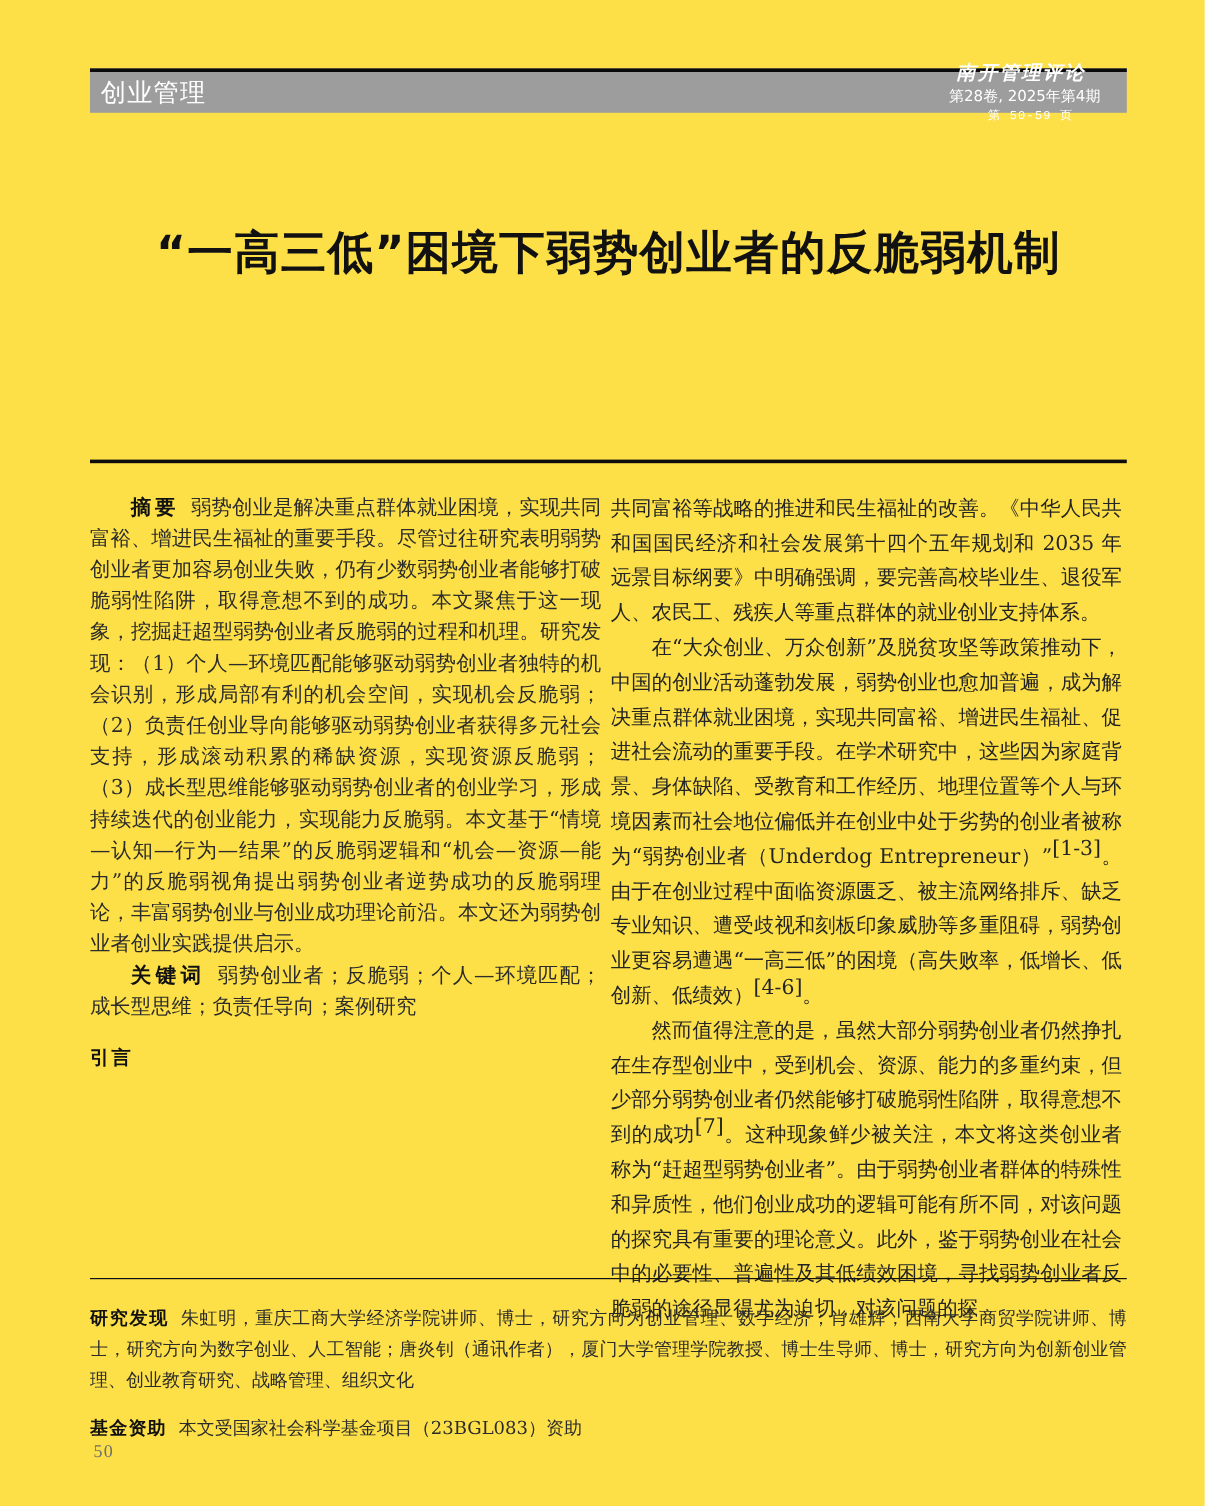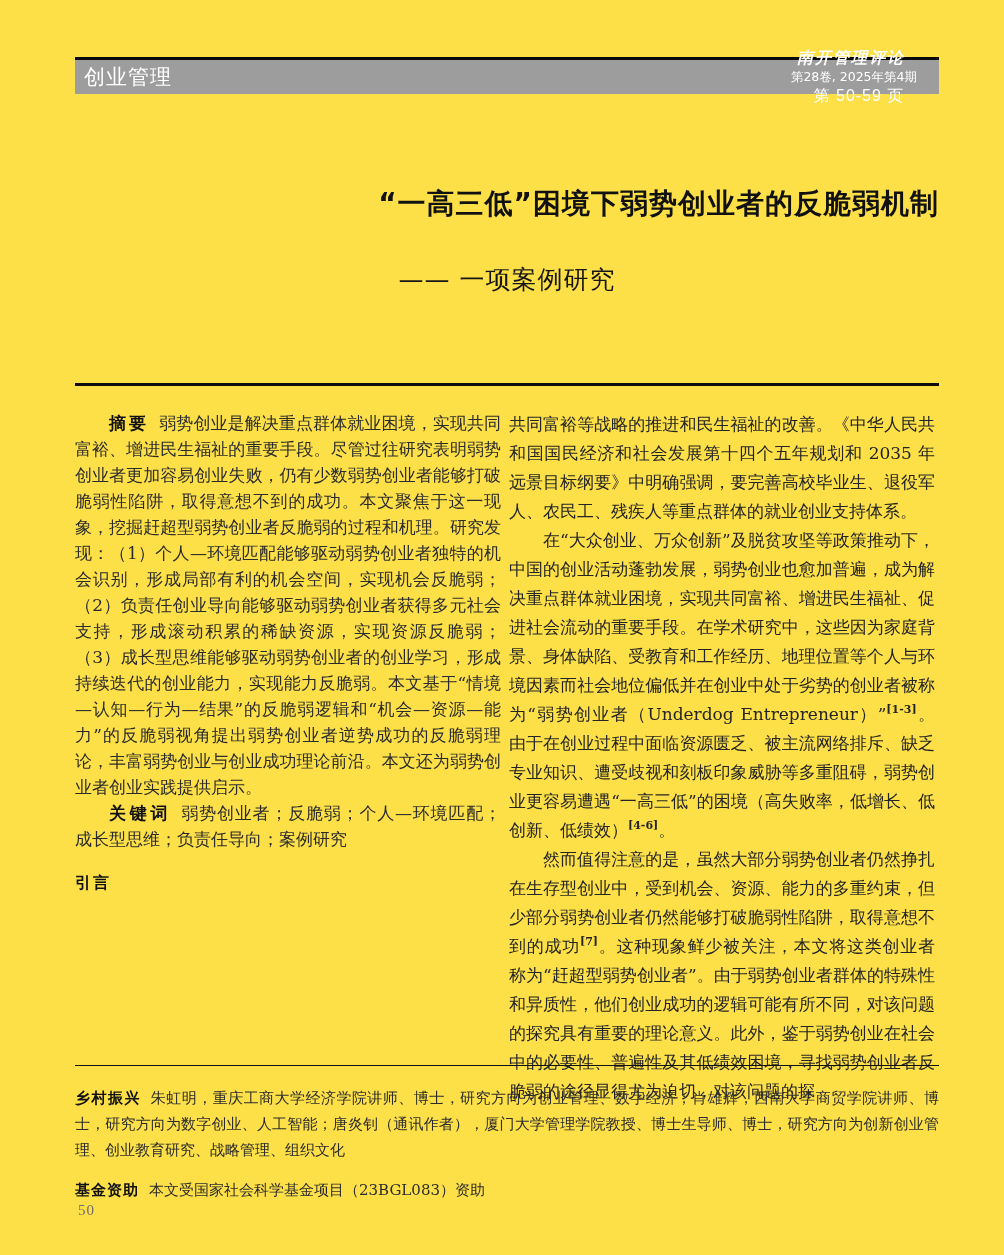--- a/index.html
+++ b/index.html
@@ -18,26 +18,26 @@
   .band-left{
     font-family:"DejaVu Sans","Liberation Sans",sans-serif;
     font-size:21px;font-weight:500;letter-spacing:1px;
   }
   .band-right{display:flex;align-items:center;font-size:13px;white-space:nowrap;flex-direction:column;}
   .journal-name{
     font-family:"DejaVu Serif",serif;font-weight:bold;font-style:italic;
     font-size:16px;margin-right:16px;letter-spacing:2px;
   }
   .issue{margin-right:10px;font-family:"DejaVu Sans",sans-serif;font-size:12.5px;}
-  .pages{font-family:Liberation Sans, sans-serif;font-size:16px;letter-spacing:1px;}
+  .pages{font-family:Liberation Mono, monospace;font-size:10px;letter-spacing:1px;}
   
   .title{
-    position:absolute;left:75px;top:185px;width:864px;text-align:right;
+    position:absolute;left:75px;top:185px;width:864px;text-align:center;
     font-family:"DejaVu Sans","Liberation Sans",sans-serif;
-    font-size:28px;font-weight:bold;color:#111;letter-spacing:1px;margin:0;
+    font-size:38px;font-weight:bold;color:#111;letter-spacing:1px;margin:0;
   }
   .subtitle{
     position:absolute;left:75px;top:263px;width:864px;text-align:center;
     font-family:"DejaVu Sans","Liberation Sans",sans-serif;
     font-size:25px;color:#161616;letter-spacing:1px;
   }
   .authors{
     position:absolute;left:75px;top:345px;width:864px;text-align:center;
     font-size:19px;color:#2a2a2a;
   }
@@ -55,21 +55,21 @@
   .col{width:426px;text-align:justify;font-size:17px;line-height:29px;color:#242424;}
   .col p{margin:0;padding:0;}
   .indent{text-indent:2em;}
   .abstract,.keywords{line-height:26px;color:#2b2b2b;}
   .lead-label{font-weight:bold;letter-spacing:3px;margin-right:10px;color:#111;}
   .intro-heading{
     font-family:Liberation Serif, serif;
     font-size:16px;font-weight:bold;color:#111;
     margin:17px 0 9px 0;line-height:28px;letter-spacing:2px;
   }
-  sup{font-size:11px;line-height:0;font-weight:bold;}
+  sup{font-size:17px;line-height:0;}
   
   .thin-rule{
     position:absolute;left:75px;top:1065px;width:864px;height:1px;
     background:#111;border:0;margin:0;padding:0;
   }
   .footer-notes{
     position:absolute;left:75px;top:1085px;width:864px;
     font-size:15px;line-height:26px;color:#2b2b2b;text-align:justify;
   }
   .footer-notes p{margin:0;}
@@ -88,38 +88,37 @@
   <header class="band">
     <span class="band-left">创业管理</span>
     <span class="band-right">
       <span class="journal-name">南开管理评论</span>
       <span class="issue">第28卷, 2025年第4期</span>
       <span class="pages">第 50-59 页</span>
     </span>
   </header>
 
   <h1 class="title">“一高三低”困境下弱势创业者的反脆弱机制</h1>
-  <div class="subtitle">—— 一项案例研究</div>
 
 
   <hr class="thick-rule">
 
   <div class="columns">
     <div class="col">
       <p class="abstract indent"><b class="lead-label">摘要</b><span>弱势创业是解决重点群体就业困境，实现共同富裕、增进民生福祉的重要手段。尽管过往研究表明弱势创业者更加容易创业失败，仍有少数弱势创业者能够打破脆弱性陷阱，取得意想不到的成功。本文聚焦于这一现象，挖掘赶超型弱势创业者反脆弱的过程和机理。研究发现：（1）个人—环境匹配能够驱动弱势创业者独特的机会识别，形成局部有利的机会空间，实现机会反脆弱；（2）负责任创业导向能够驱动弱势创业者获得多元社会支持，形成滚动积累的稀缺资源，实现资源反脆弱；（3）成长型思维能够驱动弱势创业者的创业学习，形成持续迭代的创业能力，实现能力反脆弱。本文基于“情境—认知—行为—结果”的反脆弱逻辑和“机会—资源—能力”的反脆弱视角提出弱势创业者逆势成功的反脆弱理论，丰富弱势创业与创业成功理论前沿。本文还为弱势创业者创业实践提供启示。</span></p>
       <p class="keywords indent"><b class="lead-label">关键词</b><span>弱势创业者；反脆弱；个人—环境匹配；成长型思维；负责任导向；案例研究</span></p>
       <h2 class="intro-heading">引言</h2>
     </div>
     <div class="col">
       <p>共同富裕等战略的推进和民生福祉的改善。《中华人民共和国国民经济和社会发展第十四个五年规划和 2035 年远景目标纲要》中明确强调，要完善高校毕业生、退役军人、农民工、残疾人等重点群体的就业创业支持体系。</p>
       <p class="indent"><span>在“大众创业、万众创新”及脱贫攻坚等政策推动下，中国的创业活动蓬勃发展，弱势创业也愈加普遍，成为解决重点群体就业困境，实现共同富裕、增进民生福祉、促进社会流动的重要手段。在学术研究中，这些因为家庭背景、身体缺陷、受教育和工作经历、地理位置等个人与环境因素而社会地位偏低并在创业中处于劣势的创业者被称为“弱势创业者（Underdog Entrepreneur）”</span><sup>[1-3]</sup><span>。由于在创业过程中面临资源匮乏、被主流网络排斥、缺乏专业知识、遭受歧视和刻板印象威胁等多重阻碍，弱势创业更容易遭遇“一高三低”的困境（高失败率，低增长、低创新、低绩效）</span><sup>[4-6]</sup><span>。</span></p>
       <p class="indent"><span>然而值得注意的是，虽然大部分弱势创业者仍然挣扎在生存型创业中，受到机会、资源、能力的多重约束，但少部分弱势创业者仍然能够打破脆弱性陷阱，取得意想不到的成功</span><sup>[7]</sup><span>。这种现象鲜少被关注，本文将这类创业者称为“赶超型弱势创业者”。由于弱势创业者群体的特殊性和异质性，他们创业成功的逻辑可能有所不同，对该问题的探究具有重要的理论意义。此外，鉴于弱势创业在社会中的必要性、普遍性及其低绩效困境，寻找弱势创业者反脆弱的途径显得尤为迫切，对该问题的探</span></p>
     </div>
   </div>
 
   <hr class="thin-rule">
   <div class="footer-notes">
-    <p><b class="note-label">乡村振兴</b><span>朱虹明，重庆工商大学经济学院讲师、博士，研究方向为创业管理、数字经济；肖雄辉，西南大学商贸学院讲师、博士，研究方向为数字创业、人工智能；唐炎钊（通讯作者），厦门大学管理学院教授、博士生导师、博士，研究方向为创新创业管理、创业教育研究、战略管理、组织文化</span></p>
+    <p><b class="note-label">研究发现</b><span>朱虹明，重庆工商大学经济学院讲师、博士，研究方向为创业管理、数字经济；肖雄辉，西南大学商贸学院讲师、博士，研究方向为数字创业、人工智能；唐炎钊（通讯作者），厦门大学管理学院教授、博士生导师、博士，研究方向为创新创业管理、创业教育研究、战略管理、组织文化</span></p>
     <p class="fund-line"><b class="note-label">基金资助</b><span>本文受国家社会科学基金项目（23BGL083）资助</span></p>
   </div>
   <div class="page-number">50</div>
 
 </div>
 
 </body></html>

